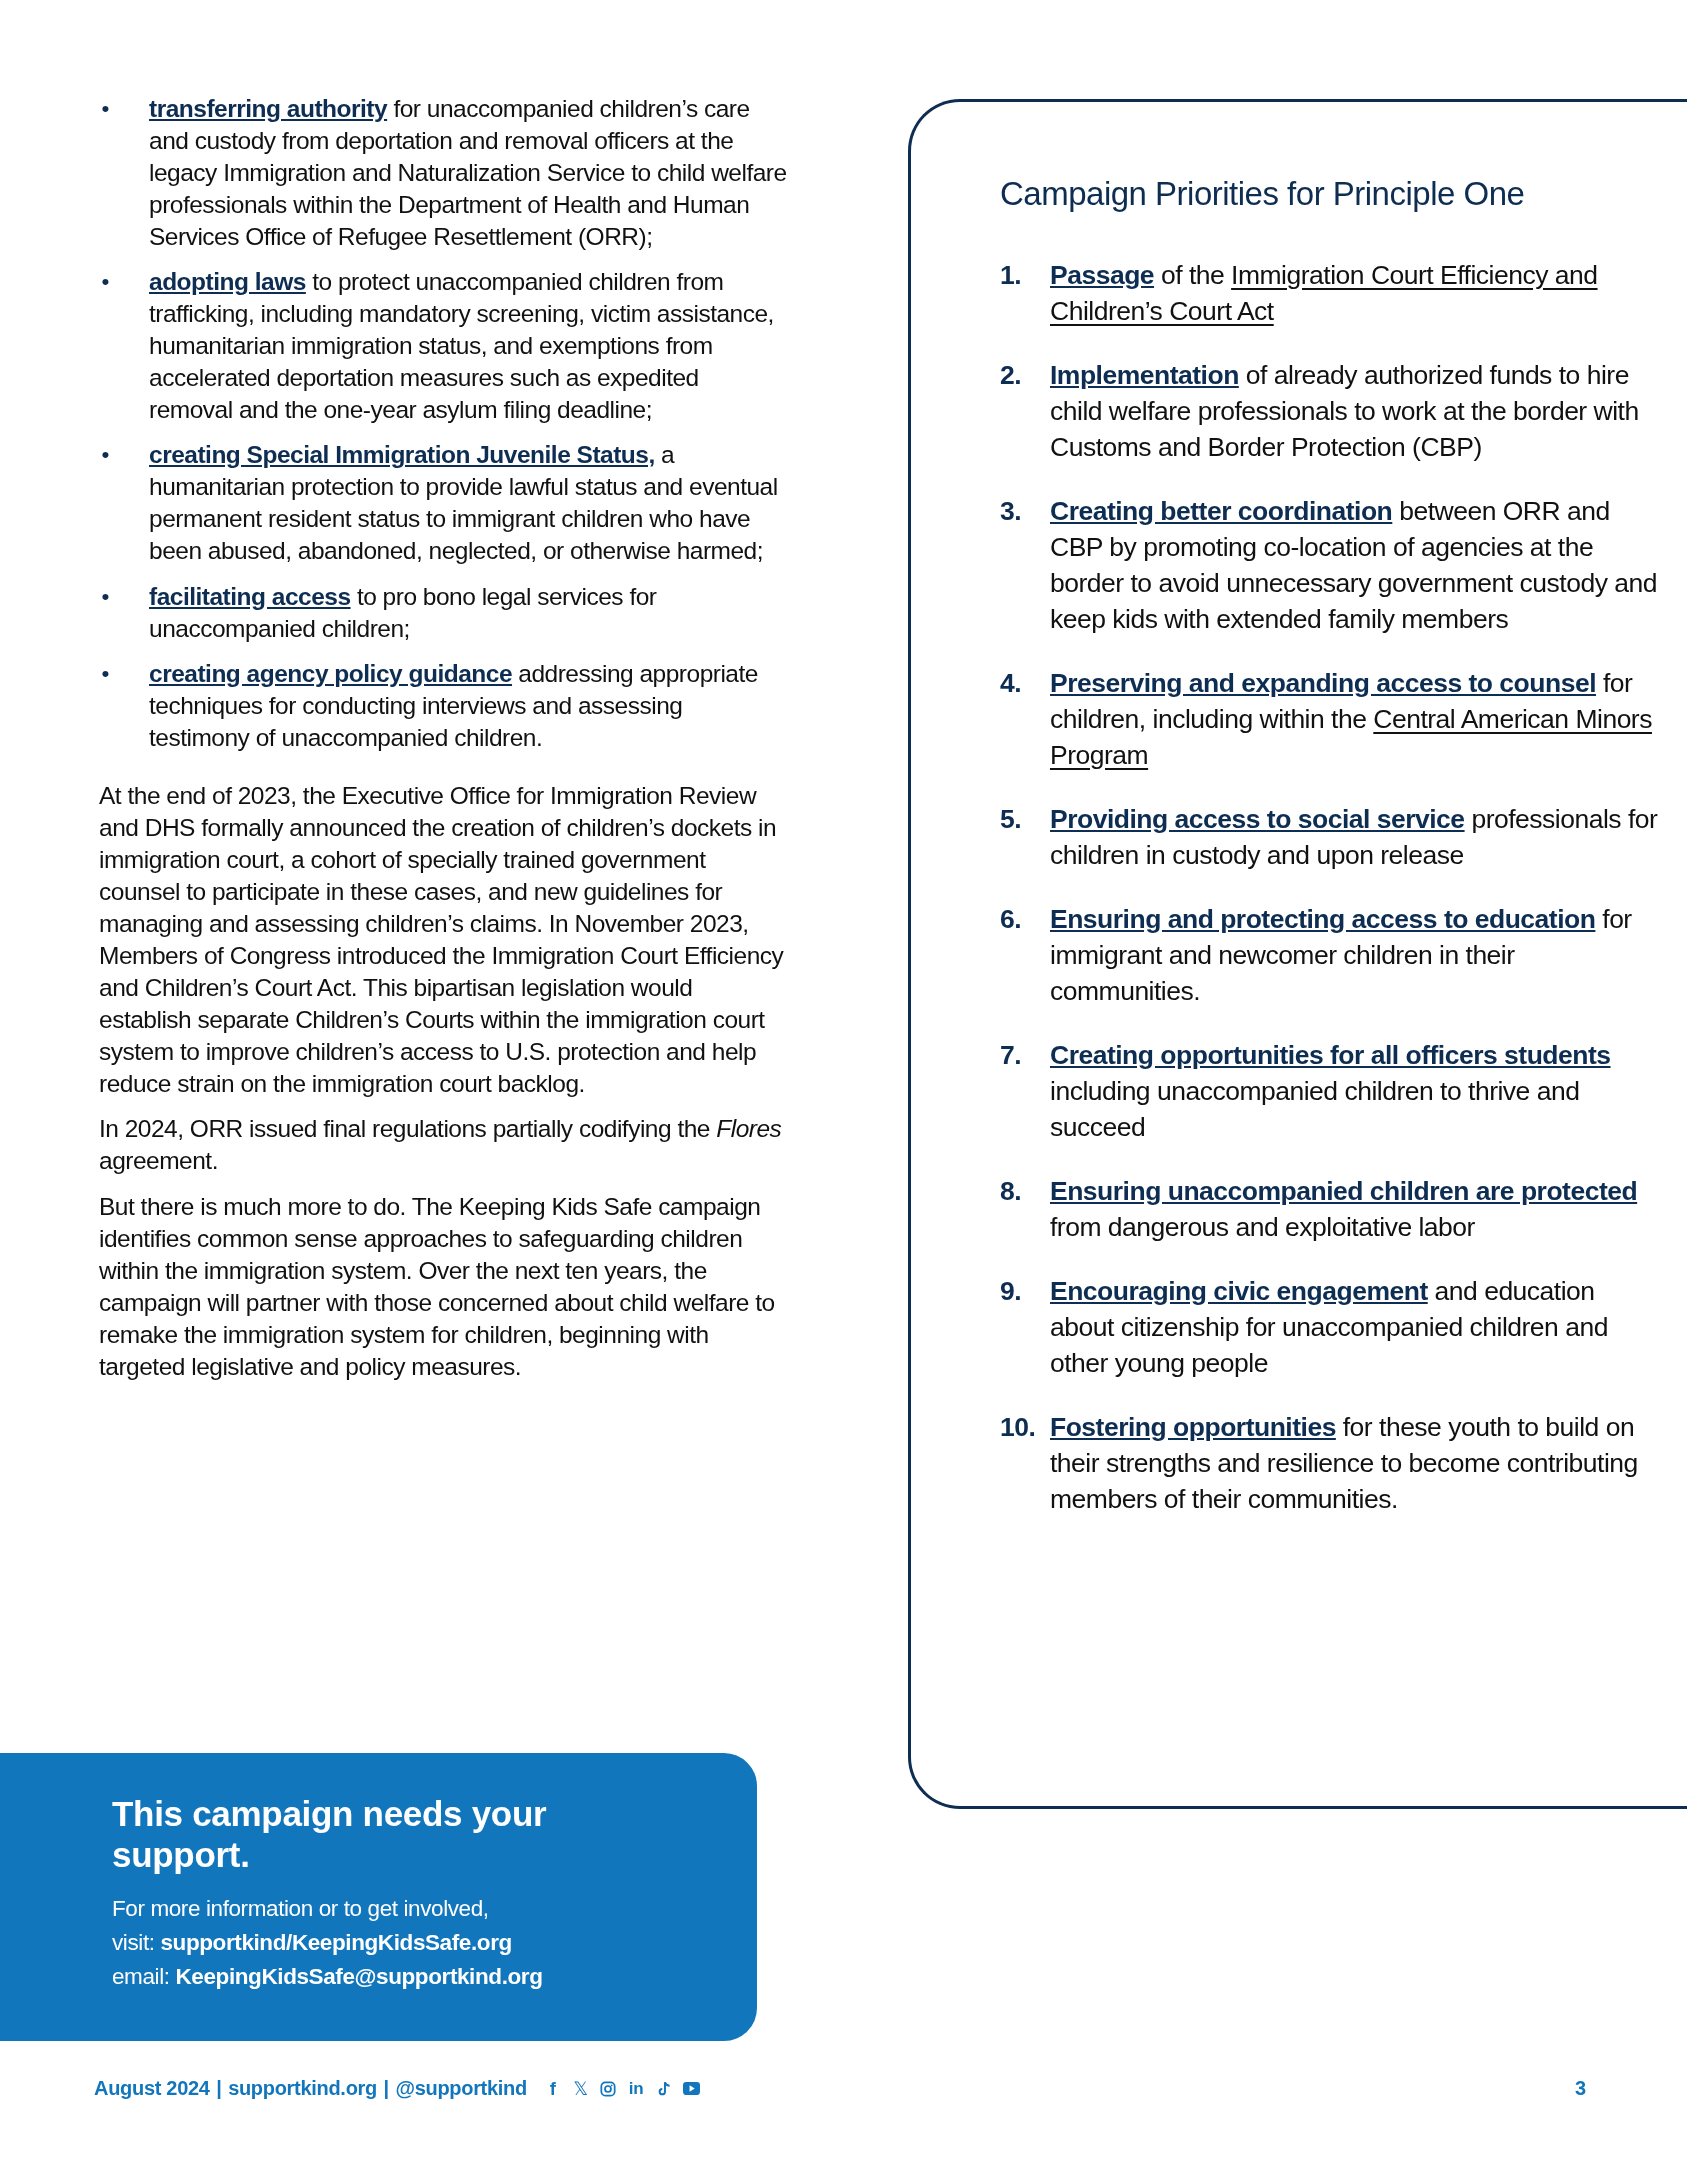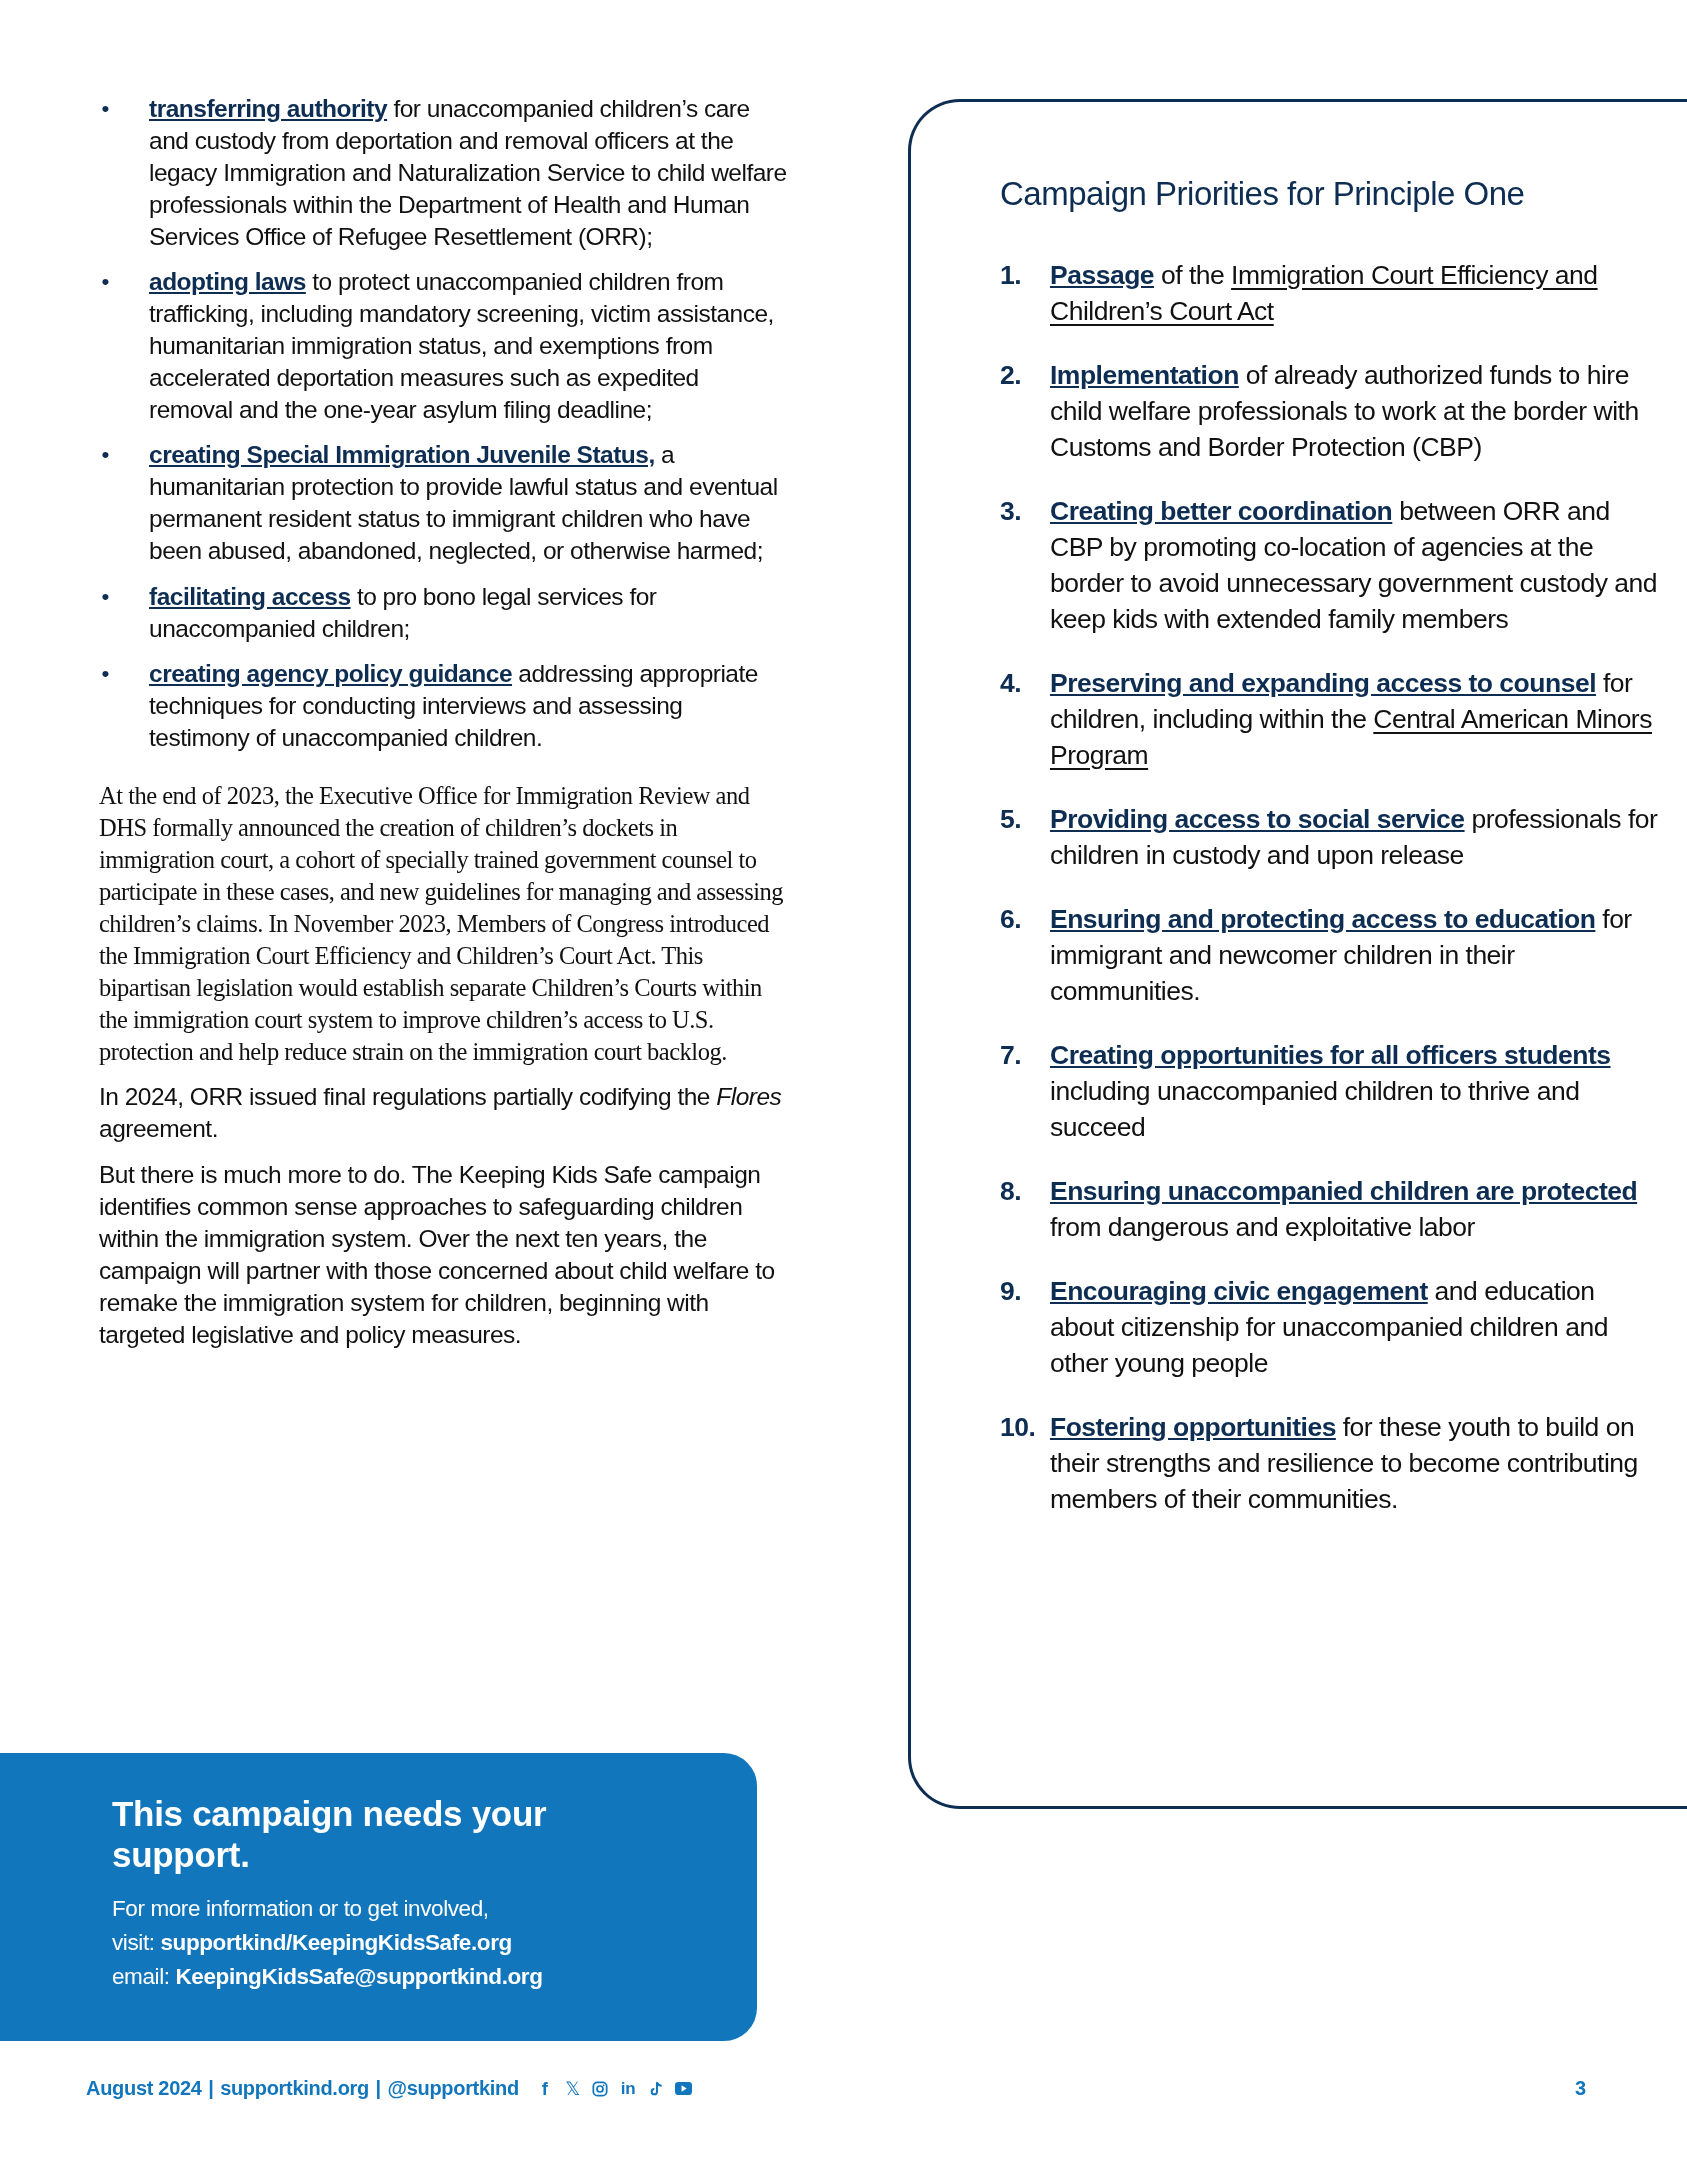--- a/index.html
+++ b/index.html
@@ -6,39 +6,39 @@
   body { width: 1687px; height: 2183px; position: relative; overflow: hidden;
          font-family: "Liberation Sans Narrow", "Liberation Sans", sans-serif; color: #111; }
   
   #left { position: absolute; left: 99px; top: 93px; width: 688px; }
   .intro { font-weight: bold; font-size: 24.5px; line-height: 32px; color: #111; margin: 0 0 18.5px 0; letter-spacing: -0.4px; }
   ul.adv { list-style: none; margin: 0; padding: 0; }
   ul.adv li { position: relative; padding-left: 50px; font-size: 24.5px; line-height: 32px; margin-bottom: 13.2px; letter-spacing: -0.5px; }
   ul.adv li .bullet { position: absolute; left: 2.6px; top: 0; color: #0e2d52; font-size: 22.5px; }
   .hl { color: #0e2d52; font-weight: bold; text-decoration: underline; }
   p.body { font-size: 24.5px; line-height: 32px; margin: 0 0 13.2px 0; letter-spacing: -0.5px; }
-  p.body.first { margin-top: 26.5px; font-family: Liberation Serif, serif; }
+  p.body.first { margin-top: 26.5px; }
 
   
   #box { position: absolute; left: 908px; top: 99px; width: 827px; height: 1710px;
          border: 3.3px solid #0e2d52; border-right: none; border-radius: 52px 0 0 52px; box-sizing: border-box; }
   #box h2 { position: absolute; left: 89px; top: 73px; margin: 0; font-size: 33px; color: #0e2d52; font-weight: normal; letter-spacing: -0.5px; }
   ol.prio { position: absolute; left: 89px; top: 155px; width: 662px; list-style: none; margin: 0; padding: 0; }
   ol.prio li { position: relative; padding-left: 50px; font-size: 26.5px; line-height: 36px; margin-bottom: 28px; letter-spacing: -0.5px; }
   ol.prio li .num { position: absolute; left: 0; top: 0; color: #0e2d52; font-weight: bold; }
   ol.prio li .lnk { text-decoration: underline; text-underline-offset: 4px; color: #111; }
 
   
   #cta { position: absolute; left: 0; top: 1753px; width: 721px; height: 288px; background: #1276bc; border-radius: 0 33px 33px 0; color: #fff; padding-left: 36px; }
   #cta h3 { position: absolute; left: 112px; top: 40px; margin: 0; font-size: 35px; line-height: 41px; font-weight: bold; letter-spacing: -0.3px; width: 463px; }
   #cta .info { position: absolute; left: 112px; top: 139px; font-size: 22.5px; line-height: 34px; letter-spacing: -0.4px; }
   #cta .info b { font-weight: bold; }
 
   
-  #footer { position: absolute; left: 86px; top: 2077px; font-size: 20px; font-weight: bold; color: #1276bc; display: flex; align-items: center; letter-spacing: -0.3px; }
+  #footer { position: absolute; left: 94px; top: 2077px; font-size: 20px; font-weight: bold; color: #1276bc; display: flex; align-items: center; letter-spacing: -0.3px; }
   #footer .sep { margin: 0 6.6px; }
   .soc { display: inline-flex; align-items: center; justify-content: center; width: 22.5px; height: 22.5px; margin-left: 5.3px; color: #1276bc; font-size: 18.5px; font-weight: bold; }
   #pagenum { position: absolute; left: 1575px; top: 2077px; font-size: 20px; font-weight: bold; color: #1276bc; }
 </style>
 </head>
 <body>
 
 <div id="left">
   <ul class="adv">
     <li><span class="bullet">•</span><span class="hl">transferring authority</span><span> for unaccompanied children’s care and custody from deportation and removal officers at the legacy Immigration and Naturalization Service to child welfare professionals within the Department of Health and Human Services Office of Refugee Resettlement (ORR);</span></li>

